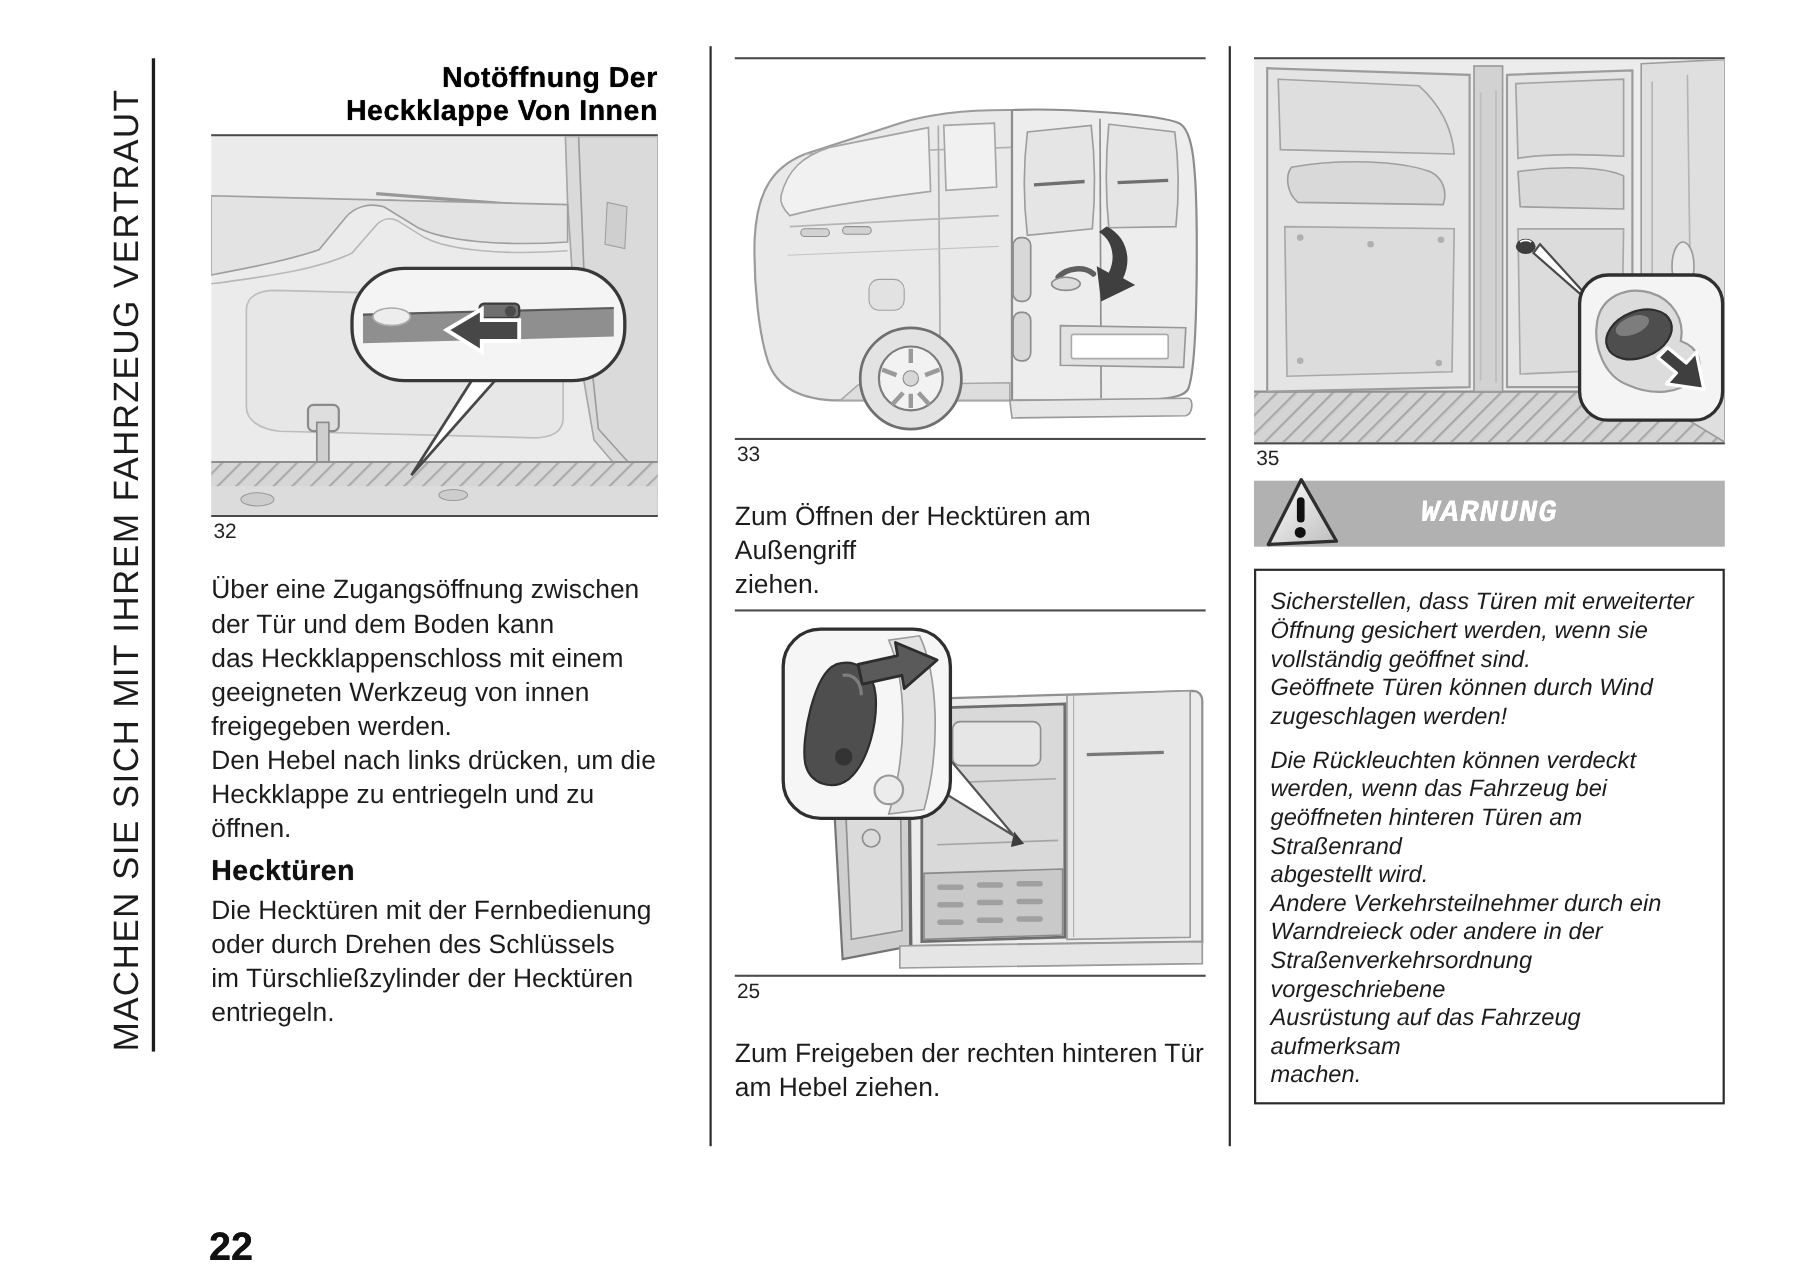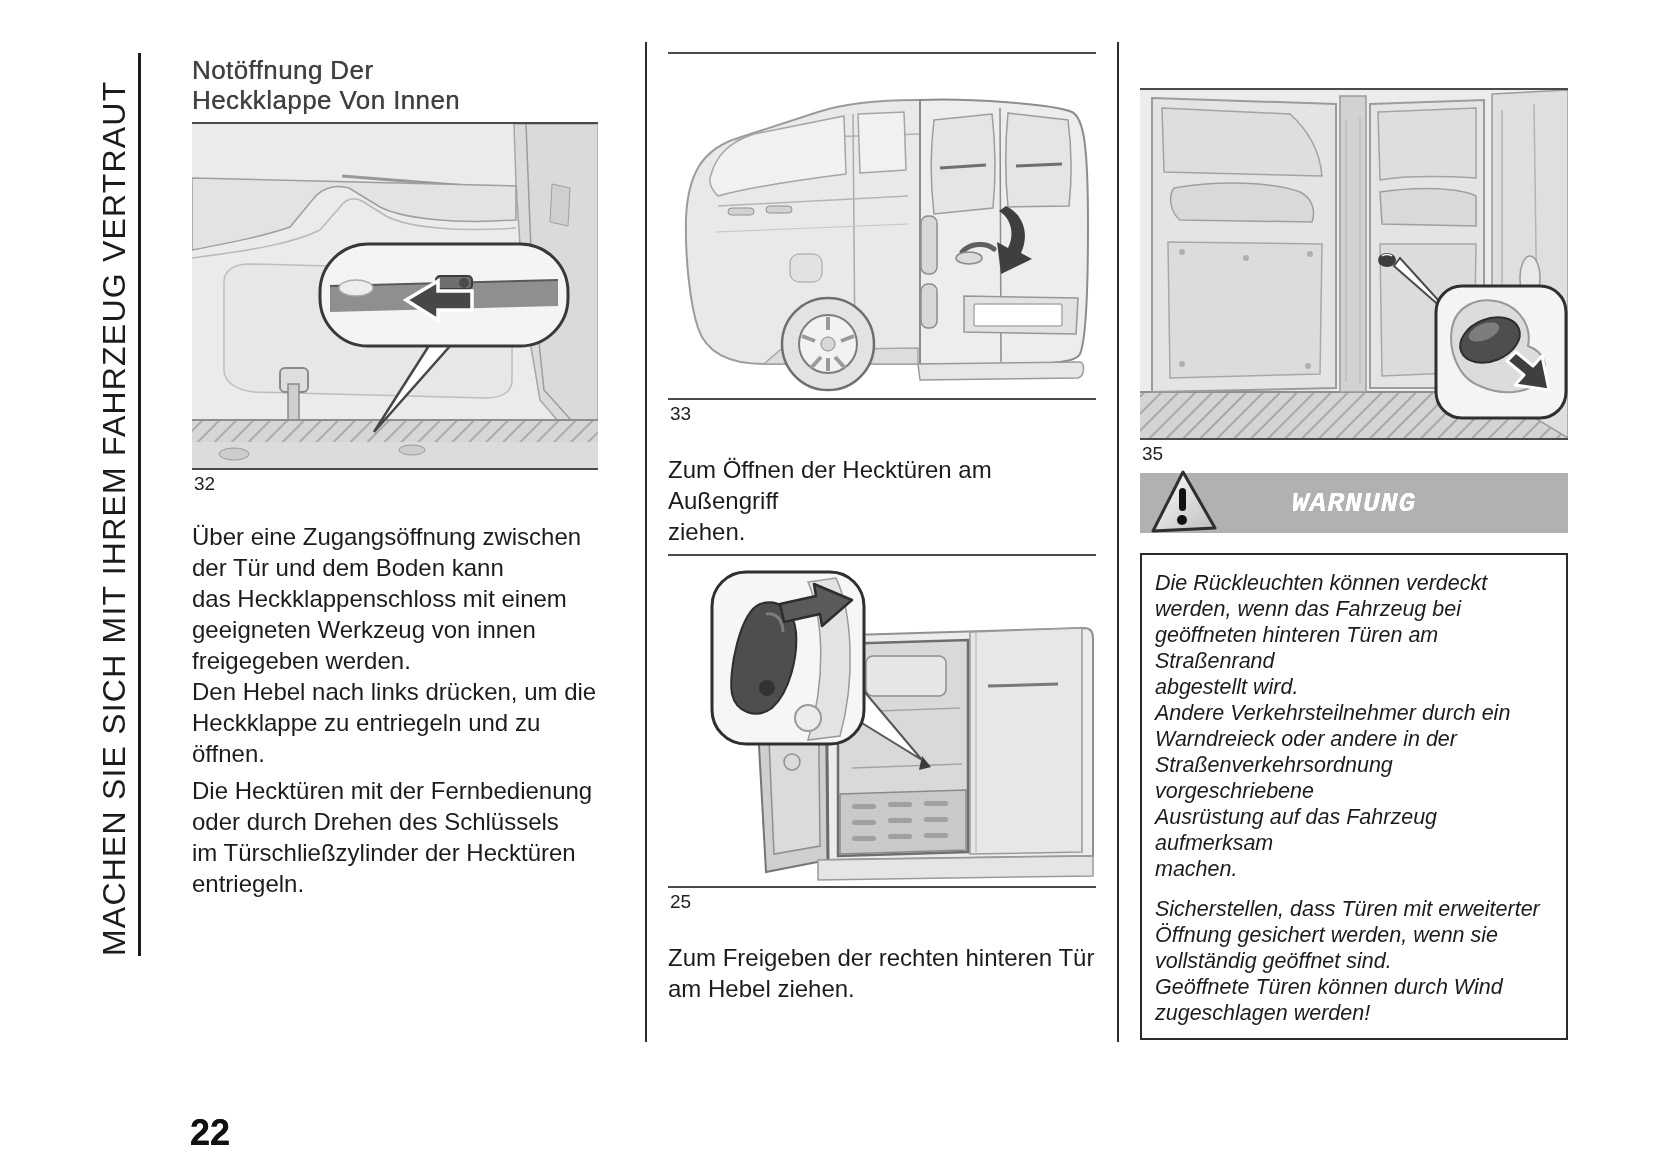--- a/index.html
+++ b/index.html
@@ -12,29 +12,29 @@
     position:absolute; left:96px; top:956px; width:904px; height:42px;
     transform:rotate(-90deg); transform-origin:0 0;
     font-size:32px; letter-spacing:1.2px; white-space:nowrap; color:#1c1c1c;
   }
   .sidebar-rule{ position:absolute; left:138px; top:53px; width:3px; height:903px; background:#1c1c1c; }
 
   
   .col { position:absolute; }
   .col1 { left:192px; top:55px;  width:406px; }
   .col2 { left:668px; top:52px;  width:428px; }
-  .col3 { left:1140px; top:52px; width:428px;margin-top:36px; }
+  .col3 { left:1140px; top:52px; width:428px; }
   .column-divider { position:absolute; top:42px; width:2px; height:1000px; background:#2c2c2c; }
   .divider-1 { left:645px; } .divider-2 { left:1117px; }
 
   
   .pre { white-space:pre-line; }
   .section-heading{
-    font-size:26px; font-weight:normal; line-height:30px; letter-spacing:.4px;
-    color:#404040; text-shadow:0 0 .7px currentColor;
+    font-size:26px; font-weight:bold; line-height:30px; letter-spacing:.4px;
+    color:#000000; text-shadow:0 0 .7px currentColor;text-align:right;
   }
   .sub-heading{
     font-size:26px; font-weight:bold; line-height:30px; letter-spacing:.4px;
     color:#111; text-shadow:0 0 .7px currentColor; margin-top:7px;
   }
   .body-text{ font-size:24px; line-height:31px; color:#1c1c1c; }
   .caption{ margin-top:30px; }
 
   
   .figure { border-top:2px solid #4a4a4a; border-bottom:2px solid #4a4a4a; }
@@ -128,20 +128,21 @@
     <div class="fig-label">32</div>
 
     <div class="body-text pre" style="margin-top:27px">Über eine Zugangsöffnung zwischen
 der Tür und dem Boden kann
 das Heckklappenschloss mit einem
 geeigneten Werkzeug von innen
 freigegeben werden.
 Den Hebel nach links drücken, um die
 Heckklappe zu entriegeln und zu öffnen.</div>
 
+    <div class="sub-heading">Hecktüren</div>
 
     <div class="body-text pre" style="margin-top:6px">Die Hecktüren mit der Fernbedienung
 oder durch Drehen des Schlüssels
 im Türschließzylinder der Hecktüren
 entriegeln.</div>
   </div>
 
   <div class="col col2">
     <div class="figure">
       <svg width="428" height="344" viewBox="0 0 428 344">
@@ -322,31 +323,31 @@
           </defs>
           <path d="M39,5 L71,61 L9,64 Z" fill="url(#triGrad)" stroke="#2f2f2f" stroke-width="3" stroke-linejoin="round"></path>
           <rect x="35" y="21" width="7" height="23" rx="3.5" fill="#111111"></rect>
           <circle cx="38" cy="53" r="5" fill="#111111"></circle>
         </svg>
       </span>
       <span class="warn-title">WARNUNG</span>
     </div>
 
     <div class="warn-box">
+      <div class="warn-para pre">Sicherstellen, dass Türen mit erweiterter
+Öffnung gesichert werden, wenn sie
+vollständig geöffnet sind.
+Geöffnete Türen können durch Wind
+zugeschlagen werden!</div>
       <div class="warn-para pre">Die Rückleuchten können verdeckt
 werden, wenn das Fahrzeug bei
 geöffneten hinteren Türen am Straßenrand
 abgestellt wird.
 Andere Verkehrsteilnehmer durch ein
 Warndreieck oder andere in der
 Straßenverkehrsordnung vorgeschriebene
 Ausrüstung auf das Fahrzeug aufmerksam
 machen.</div>
-      <div class="warn-para pre">Sicherstellen, dass Türen mit erweiterter
-Öffnung gesichert werden, wenn sie
-vollständig geöffnet sind.
-Geöffnete Türen können durch Wind
-zugeschlagen werden!</div>
     </div>
   </div>
 
   <div class="page-number">22</div>
 </div>
 
 </body></html>

